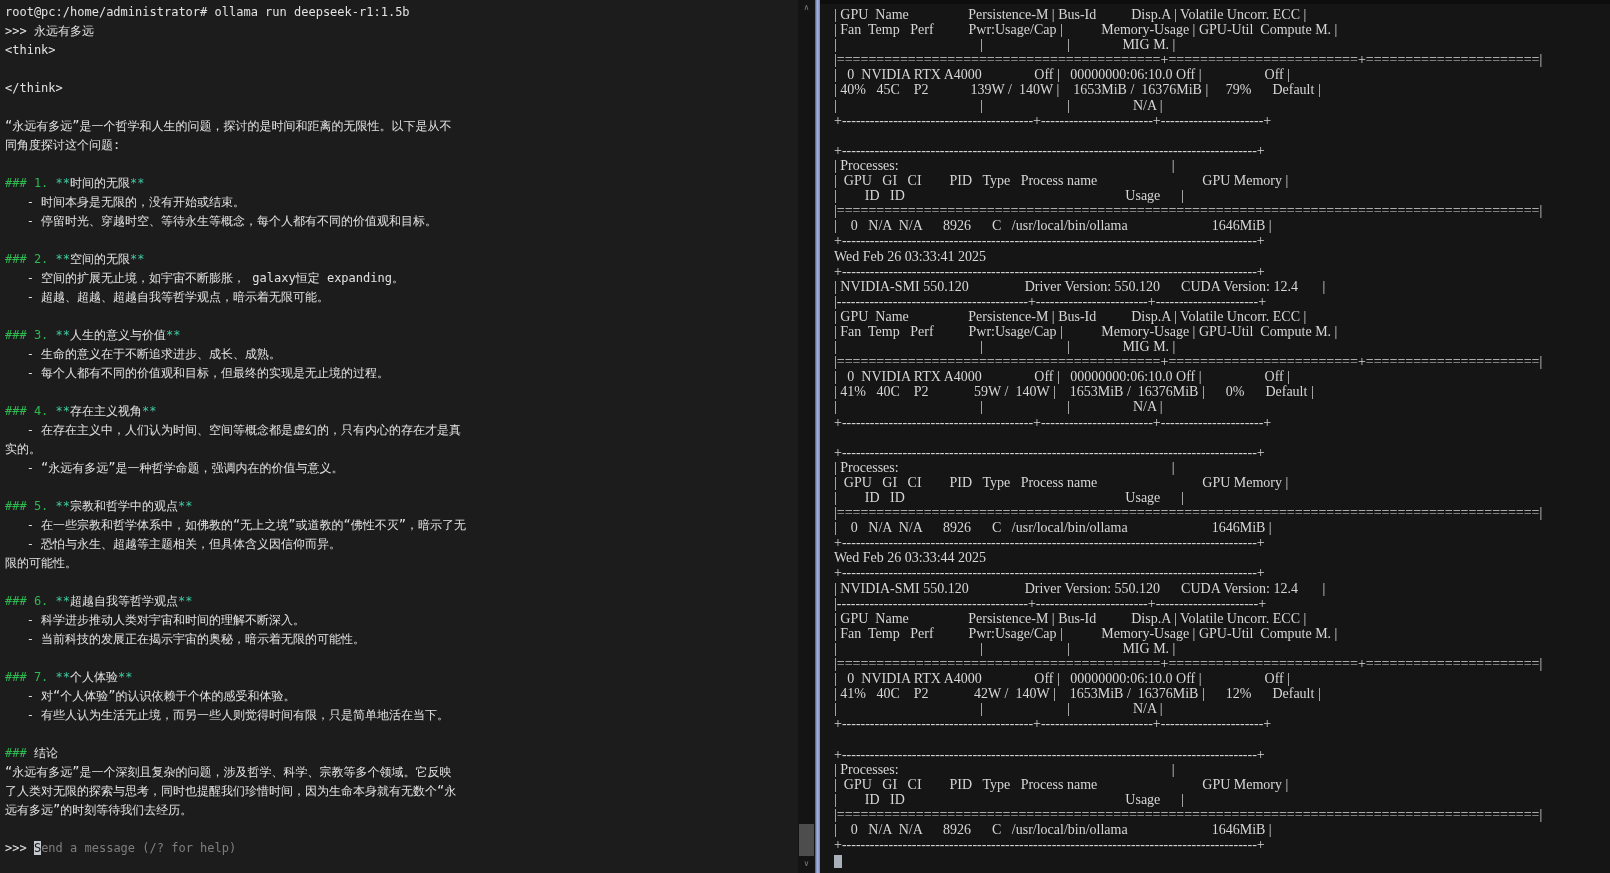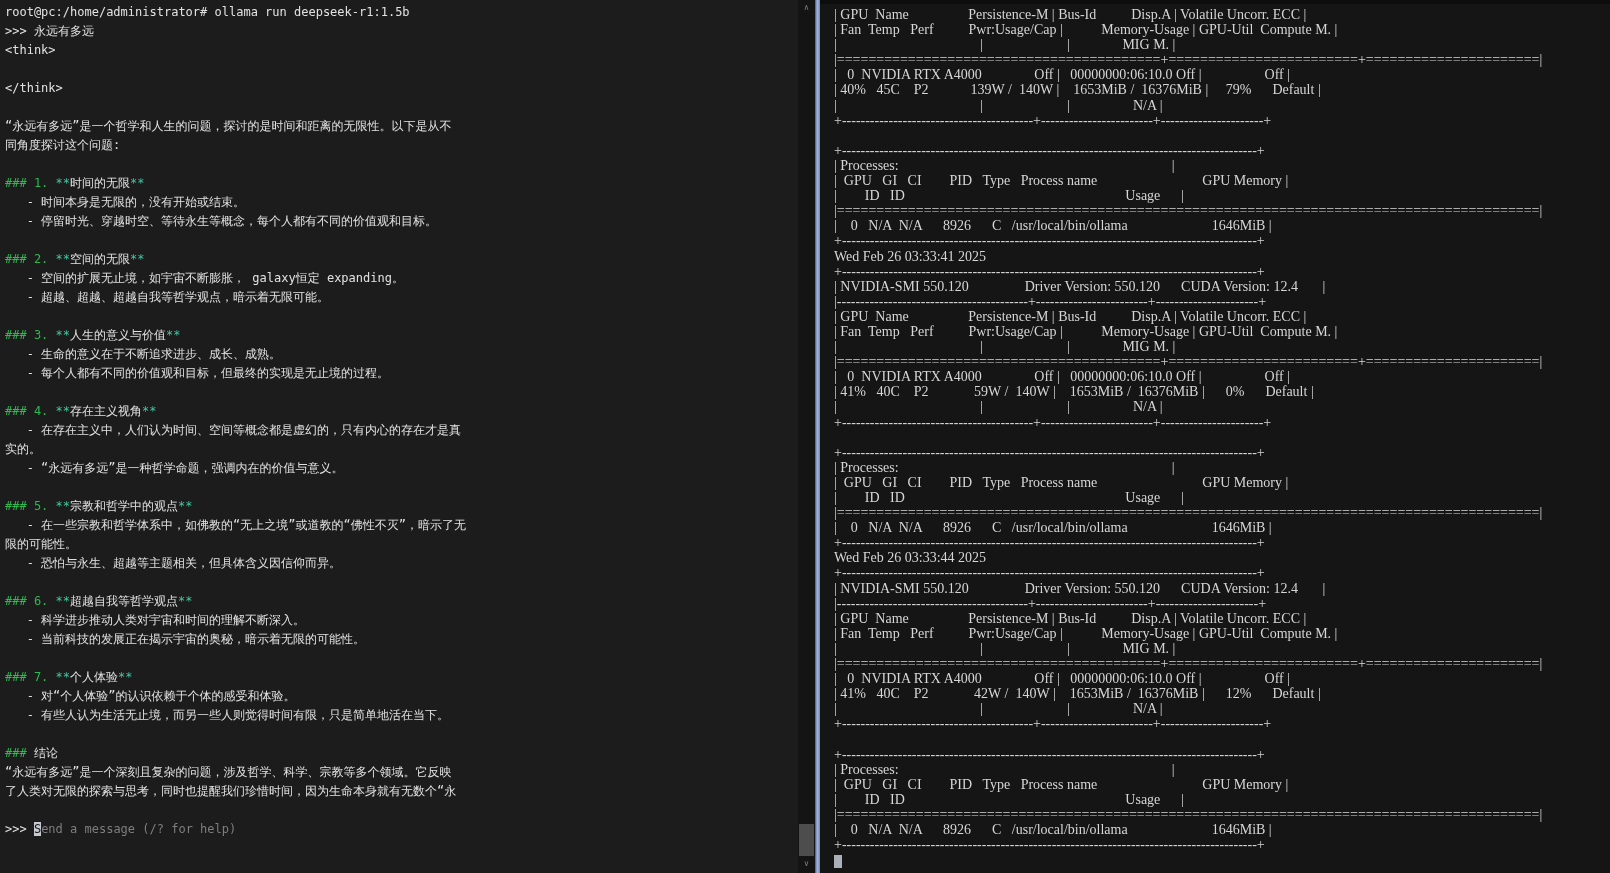--- a/index.html
+++ b/index.html
@@ -61,34 +61,35 @@
         <div class="ln"><span class="c-w">   - 生命的意义在于不断追求进步、成长、成熟。</span></div>
         <div class="ln"><span class="c-w">   - 每个人都有不同的价值观和目标，但最终的实现是无止境的过程。</span></div>
         <div class="ln"></div>
         <div class="ln"><span class="c-g">### 4. </span><span class="c-t">**</span><span class="c-w">存在主义视角</span><span class="c-t">**</span></div>
         <div class="ln"><span class="c-w">   - 在存在主义中，人们认为时间、空间等概念都是虚幻的，只有内心的存在才是真</span></div>
         <div class="ln"><span class="c-w">实的。</span></div>
         <div class="ln"><span class="c-w">   - “永远有多远”是一种哲学命题，强调内在的价值与意义。</span></div>
         <div class="ln"></div>
         <div class="ln"><span class="c-g">### 5. </span><span class="c-t">**</span><span class="c-w">宗教和哲学中的观点</span><span class="c-t">**</span></div>
         <div class="ln"><span class="c-w">   - 在一些宗教和哲学体系中，如佛教的“无上之境”或道教的“佛性不灭”，暗示了无</span></div>
+        <div class="ln"><span class="c-w">   - 恐怕与永生、超越等主题相关，但具体含义因信仰而异。</span></div>
         <div class="ln"><span class="c-w">限的可能性。</span></div>
-        <div class="ln"><span class="c-w">   - 恐怕与永生、超越等主题相关，但具体含义因信仰而异。</span></div>
         <div class="ln"></div>
         <div class="ln"><span class="c-g">### 6. </span><span class="c-t">**</span><span class="c-w">超越自我等哲学观点</span><span class="c-t">**</span></div>
         <div class="ln"><span class="c-w">   - 科学进步推动人类对宇宙和时间的理解不断深入。</span></div>
         <div class="ln"><span class="c-w">   - 当前科技的发展正在揭示宇宙的奥秘，暗示着无限的可能性。</span></div>
         <div class="ln"></div>
         <div class="ln"><span class="c-g">### 7. </span><span class="c-t">**</span><span class="c-w">个人体验</span><span class="c-t">**</span></div>
         <div class="ln"><span class="c-w">   - 对“个人体验”的认识依赖于个体的感受和体验。</span></div>
         <div class="ln"><span class="c-w">   - 有些人认为生活无止境，而另一些人则觉得时间有限，只是简单地活在当下。</span></div>
         <div class="ln"></div>
         <div class="ln"><span class="c-g">### </span><span class="c-w">结论</span></div>
         <div class="ln"><span class="c-w">“永远有多远”是一个深刻且复杂的问题，涉及哲学、科学、宗教等多个领域。它反映</span></div>
         <div class="ln"><span class="c-w">了人类对无限的探索与思考，同时也提醒我们珍惜时间，因为生命本身就有无数个“永</span></div>
+        <div class="ln"><span class="c-w">远有多远”的时刻等待我们去经历。</span></div>
         <div class="ln"></div>
         <div class="ln"><span class="c-w">&gt;&gt;&gt; </span><span class="c-cur">S</span><span class="c-gy">end a message (/? for help)</span></div>
       </div>
   </div>
 
   <div class="scrollbar">
     <div class="sb-arrow sb-up">∧</div>
     <div class="sb-thumb"></div>
     <div class="sb-arrow sb-down">∨</div>
   </div>

